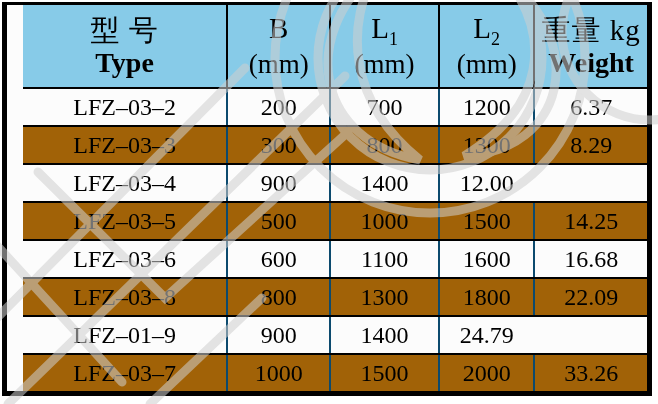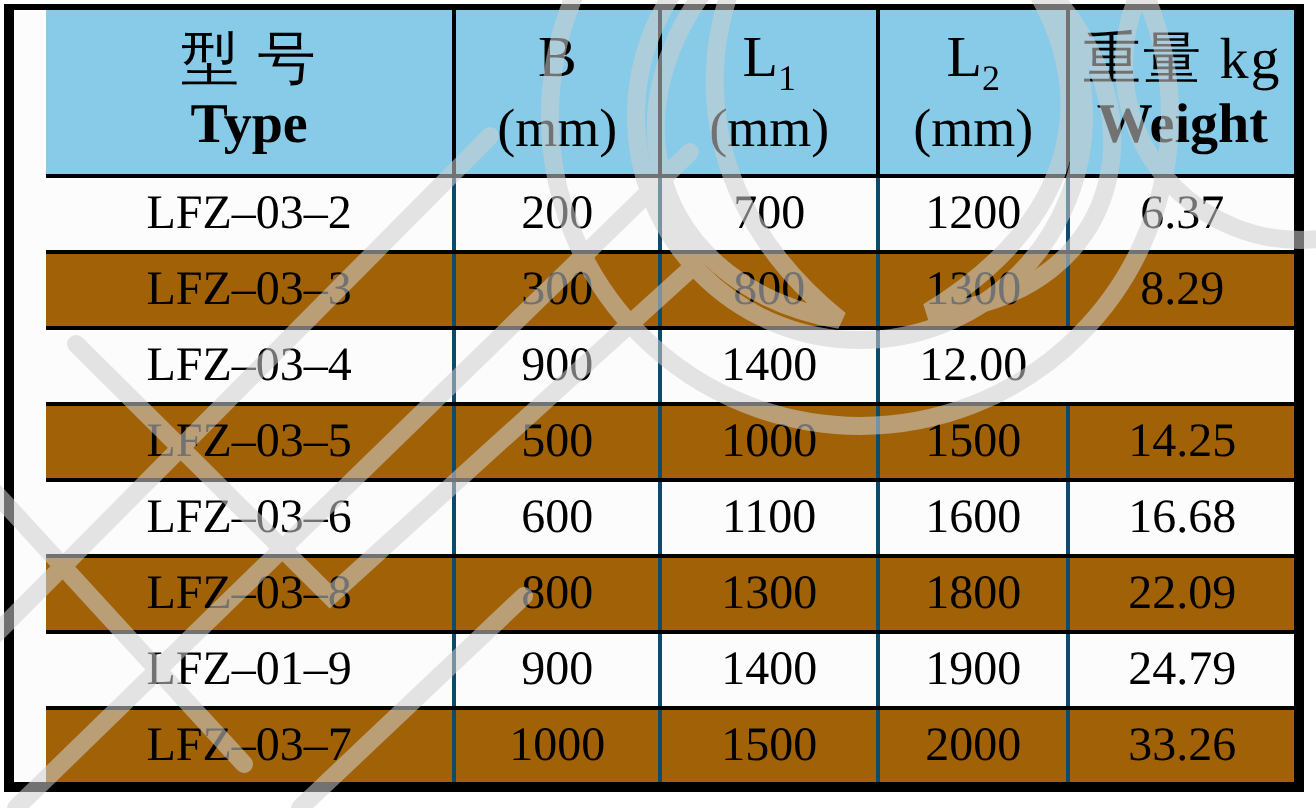--- a/index.html
+++ b/index.html
@@ -144,21 +144,20 @@
       <div class="cell">800</div>
       <div class="cell">1300</div>
       <div class="cell">1800</div>
       <div class="cell">22.09</div>
     </div>
 
     <div class="row">
       <div class="cell">LFZ–01–9</div>
       <div class="cell">900</div>
       <div class="cell">1400</div>
-      <div class="cell">1900</div>
       <div class="cell">24.79</div>
     </div>
 
     <div class="row alt">
       <div class="cell">LFZ–03–7</div>
       <div class="cell">1000</div>
       <div class="cell">1500</div>
       <div class="cell">2000</div>
       <div class="cell">33.26</div>
     </div>

